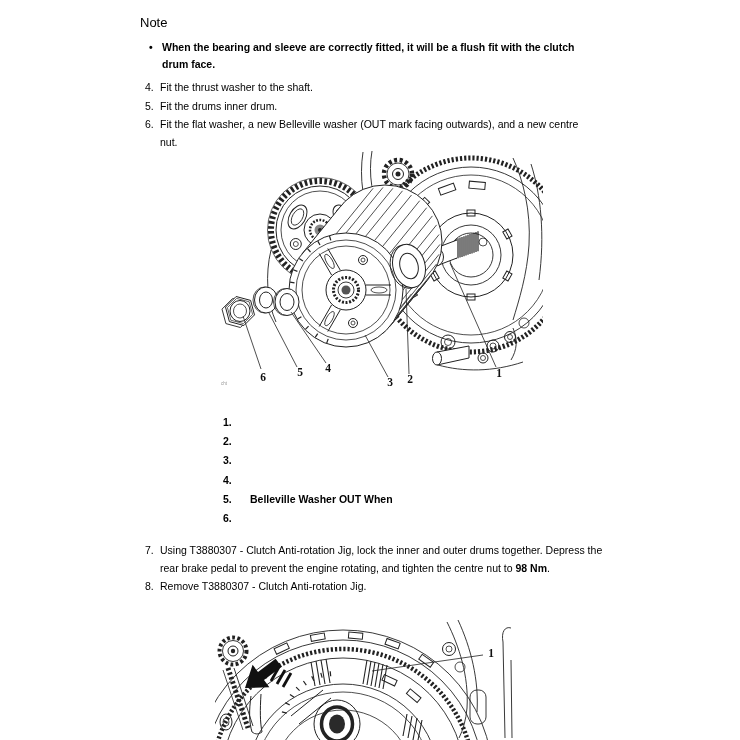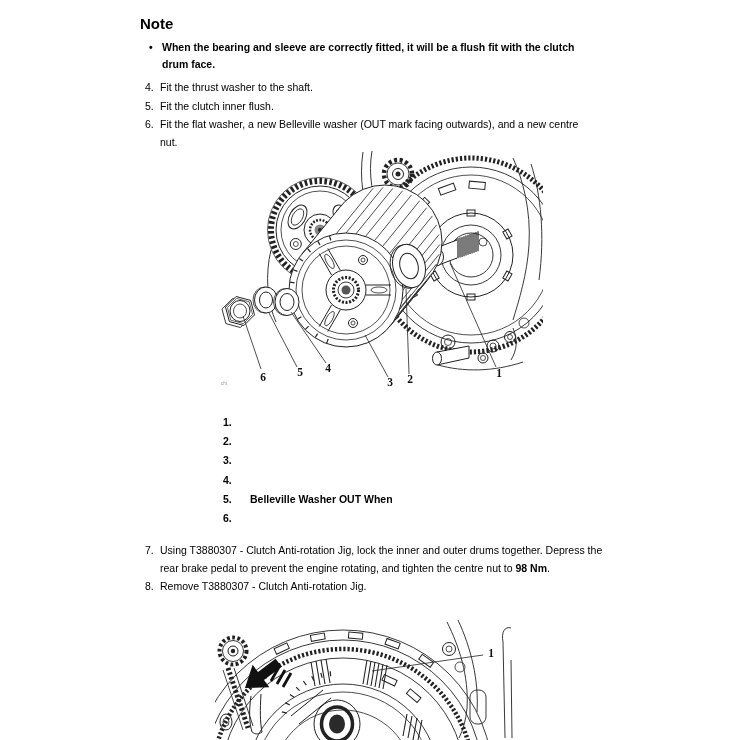--- a/index.html
+++ b/index.html
@@ -5,21 +5,21 @@
   html,body{margin:0;padding:0;}
   body{
     width:740px;height:740px;position:relative;overflow:hidden;
     background:#ffffff;
     font-family:"Liberation Sans","DejaVu Sans",sans-serif;
     color:#000;
   }
   .abs{position:absolute;}
   .note-heading{
     left:140px;top:15px;
-    font-size:15px;font-weight:700;
+    font-size:13px;font-weight:400;
   }
   .note-bullet{
     left:149px;top:39px;width:447px;
     display:grid;grid-template-columns:13px 1fr;
     font-size:10.5px;font-weight:700;line-height:17px;
   }
   .steps{
     font-size:10.5px;line-height:17.5px;
   }
   .steps-a{left:145px;top:79px;width:452px;}
@@ -44,21 +44,21 @@
   <span>When the bearing and sleeve are correctly fitted, it will be a flush fit with the clutch drum face.</span>
 </div>
 
 <div class="abs steps steps-a">
   <div class="step">
     <span class="num">4.</span>
     <span>Fit the thrust washer to the shaft.</span>
   </div>
   <div class="step">
     <span class="num">5.</span>
-    <span>Fit the clutch inner flush.</span>
+    <span>Fit the drums inner drum.</span>
   </div>
   <div class="step">
     <span class="num">6.</span>
     <span>Fit the flat washer, a new Belleville washer (OUT mark facing outwards), and a new centre nut.</span>
   </div>
 </div>
 
 <div class="abs fig fig-top">
 <svg width="330" height="246" viewBox="0 0 330 246" xmlns="http://www.w3.org/2000/svg">
   <g stroke="#222" fill="none" stroke-width="1">

